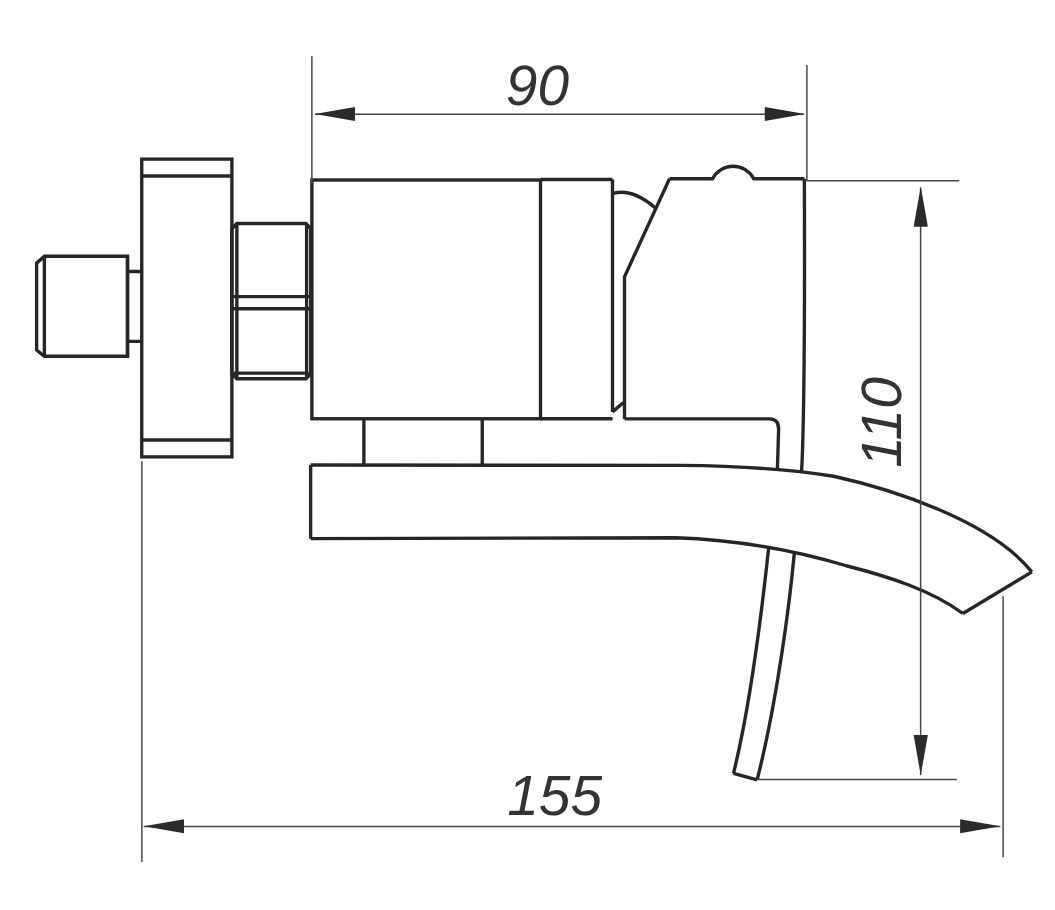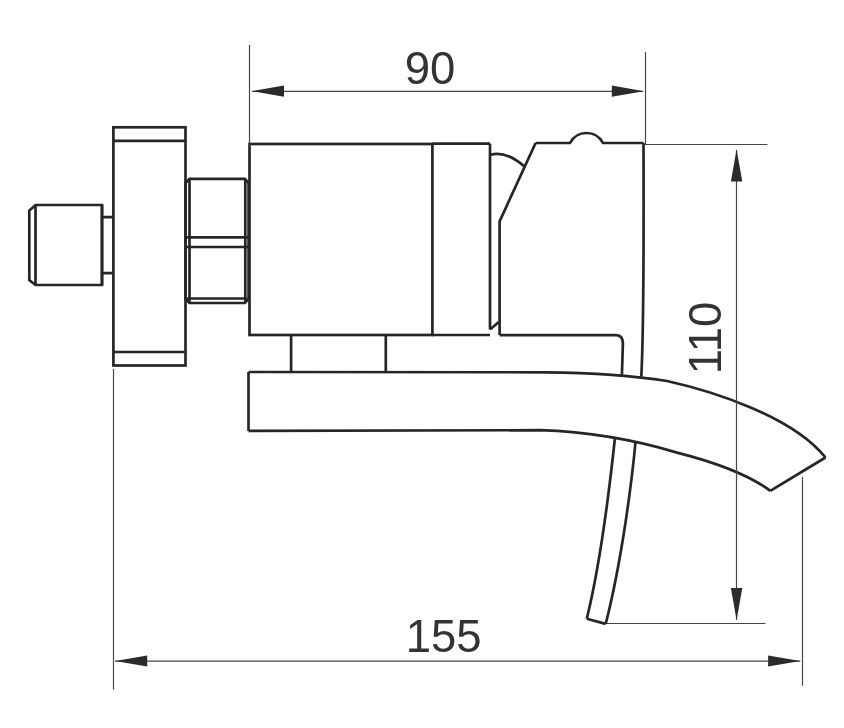--- a/index.html
+++ b/index.html
@@ -1,16 +1,16 @@
 <!DOCTYPE html>
 <html><head>
 <meta charset="utf-8">
 <style>
   html,body{margin:0;padding:0;background:#ffffff;}
-  #wrap{width:844px;height:728px;position:relative;overflow:hidden;background:#ffffff;}
+  #wrap{width:844px;height:728px;position:relative;overflow:hidden;background:#ffffff;font-style:italic;}
   svg{display:block;}
   text{font-family:"Liberation Sans",sans-serif;fill:#333333;}
 </style>
 </head>
 <body>
 <div id="wrap">
 <svg width="844" height="728" viewBox="0 0 844 728" xmlns="http://www.w3.org/2000/svg">
 
   <g fill="none" stroke="#262626" stroke-width="2.7" stroke-linejoin="miter" stroke-linecap="butt">
 

